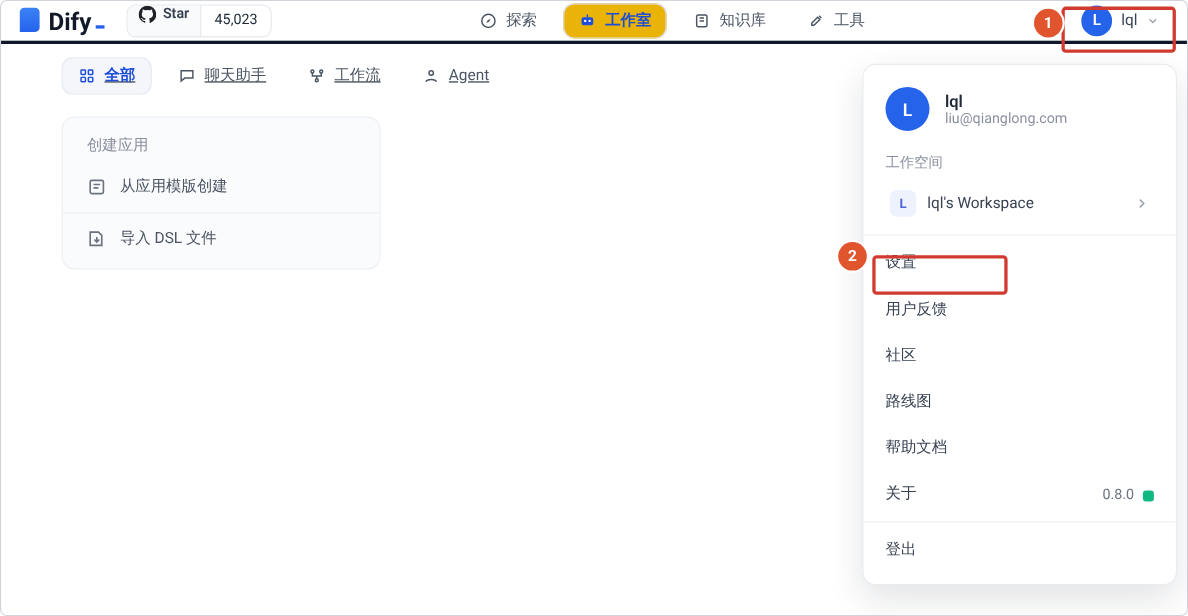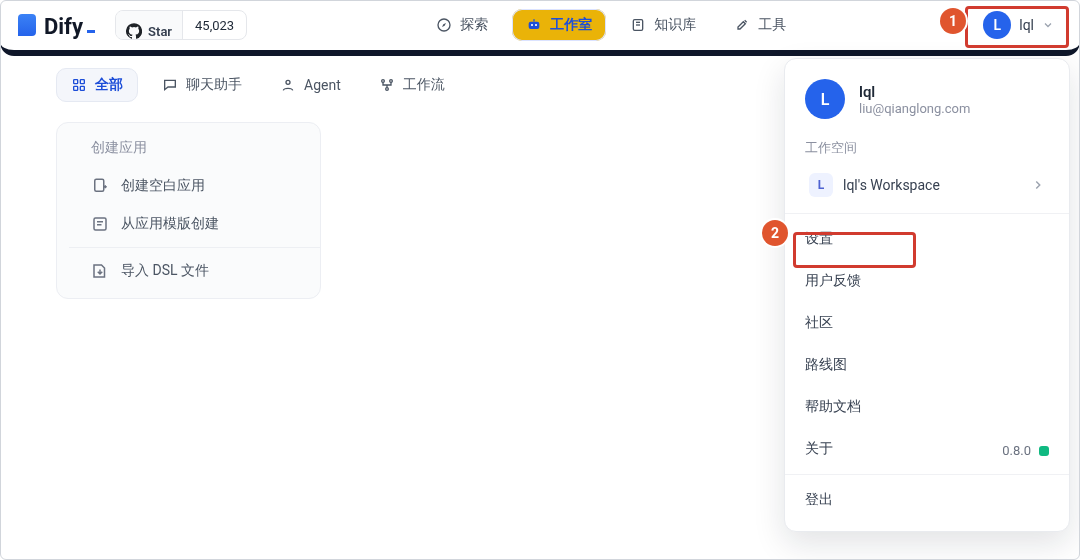--- a/index.html
+++ b/index.html
@@ -16,26 +16,25 @@
   .frame-border {
     position: absolute;
     inset: 0;
     border: 1px solid #d1d5db;
     border-radius: 6px;
     pointer-events: none;
   }
 
   
   .header {
-    height: 56px;
+    height: 40px;
     display: flex;
     align-items: center;
     padding: 0 18px;
-    border-bottom: 6px solid #0f172a;
-    border-radius: 14px;
+    border-bottom: 3px solid #0f172a;
   }
   .logo {
     display: flex; align-items: baseline; gap: 2px;
     font-size: 22px; font-weight: 700;
     color: #111827;
   }
   .logo-mark {
     width: 18px; height: 22px;
     background: linear-gradient(180deg,#3b82f6 0%,#2563eb 100%);
     border-radius: 4px 4px 4px 0;
@@ -53,21 +52,21 @@
   }
   .star-pill {
     display: inline-flex; align-items: center;
     margin-left: 20px;
     border: 1px solid #e5e7eb;
     border-radius: 8px;
     overflow: hidden;
     height: 30px;
   }
   .star-left {
-    display: flex; align-items:flex-end; gap:6px;
+    display: flex; align-items:flex-start; gap:6px;
     padding: 0 10px; height:100%;
     background:#f9fafb;
     font-size:13px; font-weight:600; color:#374151;
   }
   .star-right {
     padding: 0 12px; font-weight:400; font-size:13px;
     border-left:1px solid #e5e7eb;
     display:flex; align-items:center; height:100%;
   }
   .nav-center {
@@ -102,20 +101,21 @@
     font-size:14px; font-weight:600;
   }
   .user-name { color:#374151; font-size:14px; }
   .chev { color:#9ca3af; }
 
   
   .toolbar {
     display:flex; align-items:center;
     padding: 12px 56px 0 56px;
     gap: 10px;
+    text-decoration: underline;
   }
   .chip {
     display:flex; align-items:center; gap:8px;
     padding: 7px 14px;
     border-radius: 10px;
     color:#4b5563;
     font-size:14px;
     cursor:pointer;
   }
   .chip.active {
@@ -129,25 +129,25 @@
     display:flex; align-items:center; gap:6px;
     color:#6b7280;
     border:1px solid transparent;
     padding:6px 10px;
     border-radius:8px;
   }
 
   
   .create-card {
     margin: 20px 12px 0 56px;
-    width: 265px;
+    width: 290px;
     border:1px solid #eceef3;
     background:#fafbfc;
     border-radius: 12px;
-    padding: 14px 0 8px 12px;
+    padding: 14px 0 8px 0;
   }
   .create-title {
     padding: 2px 22px 10px 22px;
     color:#8b90a0; font-size:14px;
   }
   .create-row {
     display:flex; align-items:center; gap:12px;
     padding: 10px 22px;
     color:#4b5563;
     font-size:14px;
@@ -308,59 +308,52 @@
     <span>全部</span>
   </div>
   <div class="chip">
     <svg class="nav-icon" viewBox="0 0 24 24" fill="none" stroke="currentColor" stroke-width="2">
         <path d="M4 5h16v10H9l-5 4z"></path>
       </svg>
     <span>聊天助手</span>
   </div>
   <div class="chip">
     <svg class="nav-icon" viewBox="0 0 24 24" fill="none" stroke="currentColor" stroke-width="2">
-        <circle cx="12" cy="8" r="3"></circle>
-        <path d="M5 20c1-4 13-4 14 0"></path>
-      </svg>
-    <span>Agent</span>
-  </div>
-  <div class="chip">
-    <svg class="nav-icon" viewBox="0 0 24 24" fill="none" stroke="currentColor" stroke-width="2">
         <circle cx="6" cy="6" r="2"></circle>
         <circle cx="18" cy="6" r="2"></circle>
         <circle cx="12" cy="18" r="2"></circle>
         <path d="M6 8v4h12V8M12 12v4"></path>
       </svg>
     <span>工作流</span>
   </div>
+  <div class="chip">
+    <svg class="nav-icon" viewBox="0 0 24 24" fill="none" stroke="currentColor" stroke-width="2">
+        <circle cx="12" cy="8" r="3"></circle>
+        <path d="M5 20c1-4 13-4 14 0"></path>
+      </svg>
+    <span>Agent</span>
+  </div>
 
   <div class="spacer"></div>
 
   <div class="tag-filter">
     <svg width="16" height="16" viewBox="0 0 24 24" fill="none" stroke="currentColor" stroke-width="2">
         <path d="M3 11V4h7l10 10-7 7z"></path>
         <circle cx="7.5" cy="8.5" r="1" fill="currentColor"></circle>
       </svg>
     <span>全部标签</span>
     <svg width="12" height="12" viewBox="0 0 24 24" fill="none" stroke="currentColor" stroke-width="2.5">
         <polyline points="6 9 12 15 18 9"></polyline>
       </svg>
   </div>
 </div>
 
 <div class="create-card">
   <div class="create-title">创建应用</div>
 
-  <div class="create-row">
-    <svg class="create-icon" viewBox="0 0 24 24" fill="none" stroke="currentColor" stroke-width="2">
-        <rect x="5" y="3" width="12" height="16" rx="2"></rect>
-        <path d="M17 13h4m-2-2v4"></path>
-      </svg>
-    <span>创建空白应用</span>
-  </div>
   <div class="create-row">
     <svg class="create-icon" viewBox="0 0 24 24" fill="none" stroke="currentColor" stroke-width="2">
         <rect x="4" y="4" width="16" height="16" rx="2"></rect>
         <line x1="8" y1="9" x2="16" y2="9"></line>
         <line x1="8" y1="13" x2="14" y2="13"></line>
       </svg>
     <span>从应用模版创建</span>
   </div>
   <div class="create-divider"></div>
   <div class="create-row">

